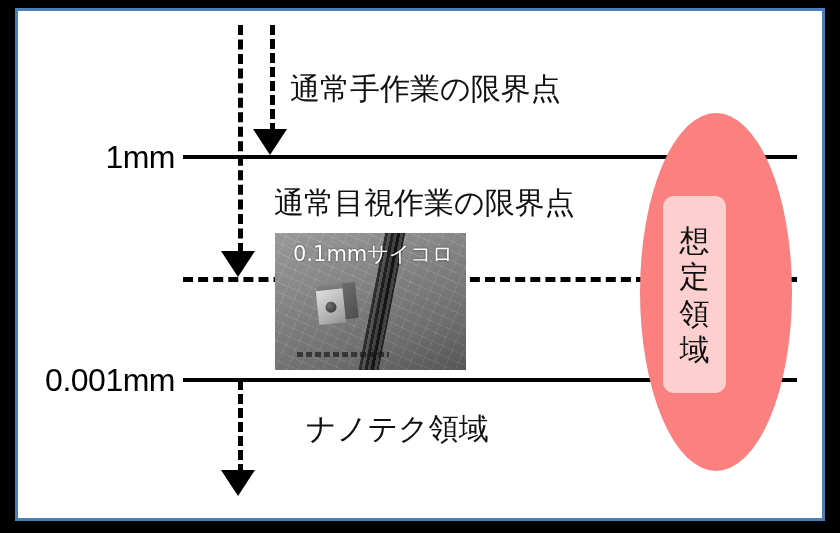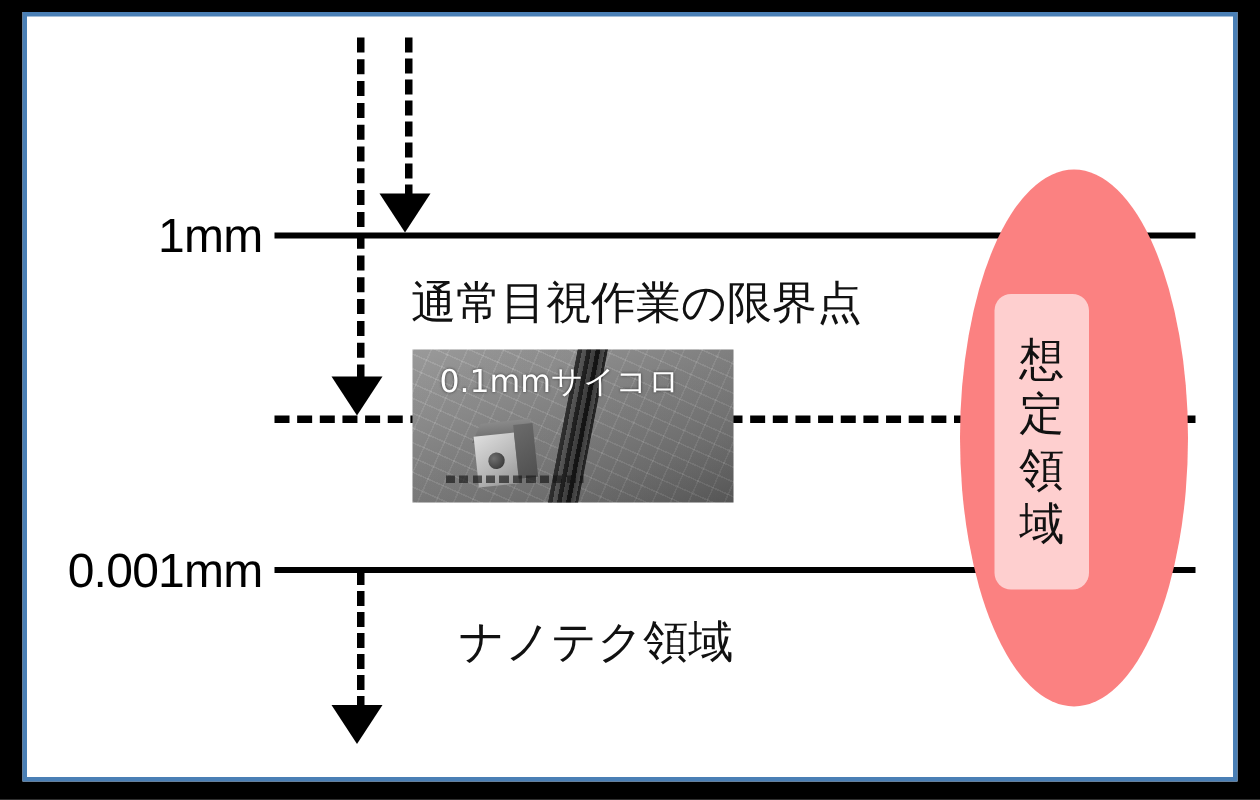--- a/index.html
+++ b/index.html
@@ -78,27 +78,26 @@
     white-space: nowrap;
     font-family: "DejaVu Sans", "Liberation Sans", sans-serif;
     font-weight: 500;
   }
   
   #dice-photo {
     position: absolute;
     left: 275px;
     top: 233px;
     width: 191px;
-    height: 102px;
+    height: 137px;
     overflow: hidden;
     background:
       repeating-linear-gradient(24deg, rgba(255,255,255,0.055) 0 1px, rgba(0,0,0,0.05) 1px 9px),
       repeating-linear-gradient(114deg, rgba(255,255,255,0.05) 0 1px, rgba(0,0,0,0.045) 1px 11px),
       linear-gradient(160deg, #a9a9a9 0%, #8f8f8f 40%, #777777 75%, #5e5e5e 100%);
-    padding-left: 23px;
   }
   #photo-caption {
     position: absolute;
     left: 18px;
     top: 11px;
     color: #ffffff;
     font-size: 21px;
     line-height: 1;
     white-space: nowrap;
     font-family: "DejaVu Sans", "Liberation Sans", sans-serif;
@@ -216,20 +215,21 @@
     <div class="arrow-head" style="left:221px; top:470px;"></div>
 
     <div class="axis-label" style="left:20px; top:141px; width:155px;">1mm</div>
     <div class="level-line" style="left:183px; top:155px; width:614px;"></div>
 
     <div class="level-line dashed" style="left:183px; top:277px; width:614px;"></div>
 
     <div class="axis-label" style="left:8px; top:364px; width:167px;">0.001mm</div>
     <div class="level-line" style="left:183px; top:378px; width:614px;"></div>
 
+    <div class="jp-text" style="left:290px; top:72px;">通常手作業の限界点</div>
 
     <div class="jp-text" style="left:274px; top:186px;">通常目視作業の限界点</div>
 
     <div class="jp-text" style="left:306px; top:415px;font-family:Liberation Mono, monospace;">ナノテク領域</div>
 
     <div id="dice-photo">
       <div id="photo-strand"></div>
       <div id="photo-cube">
         <div class="cube-face-top"></div>
         <div class="cube-face-front">

